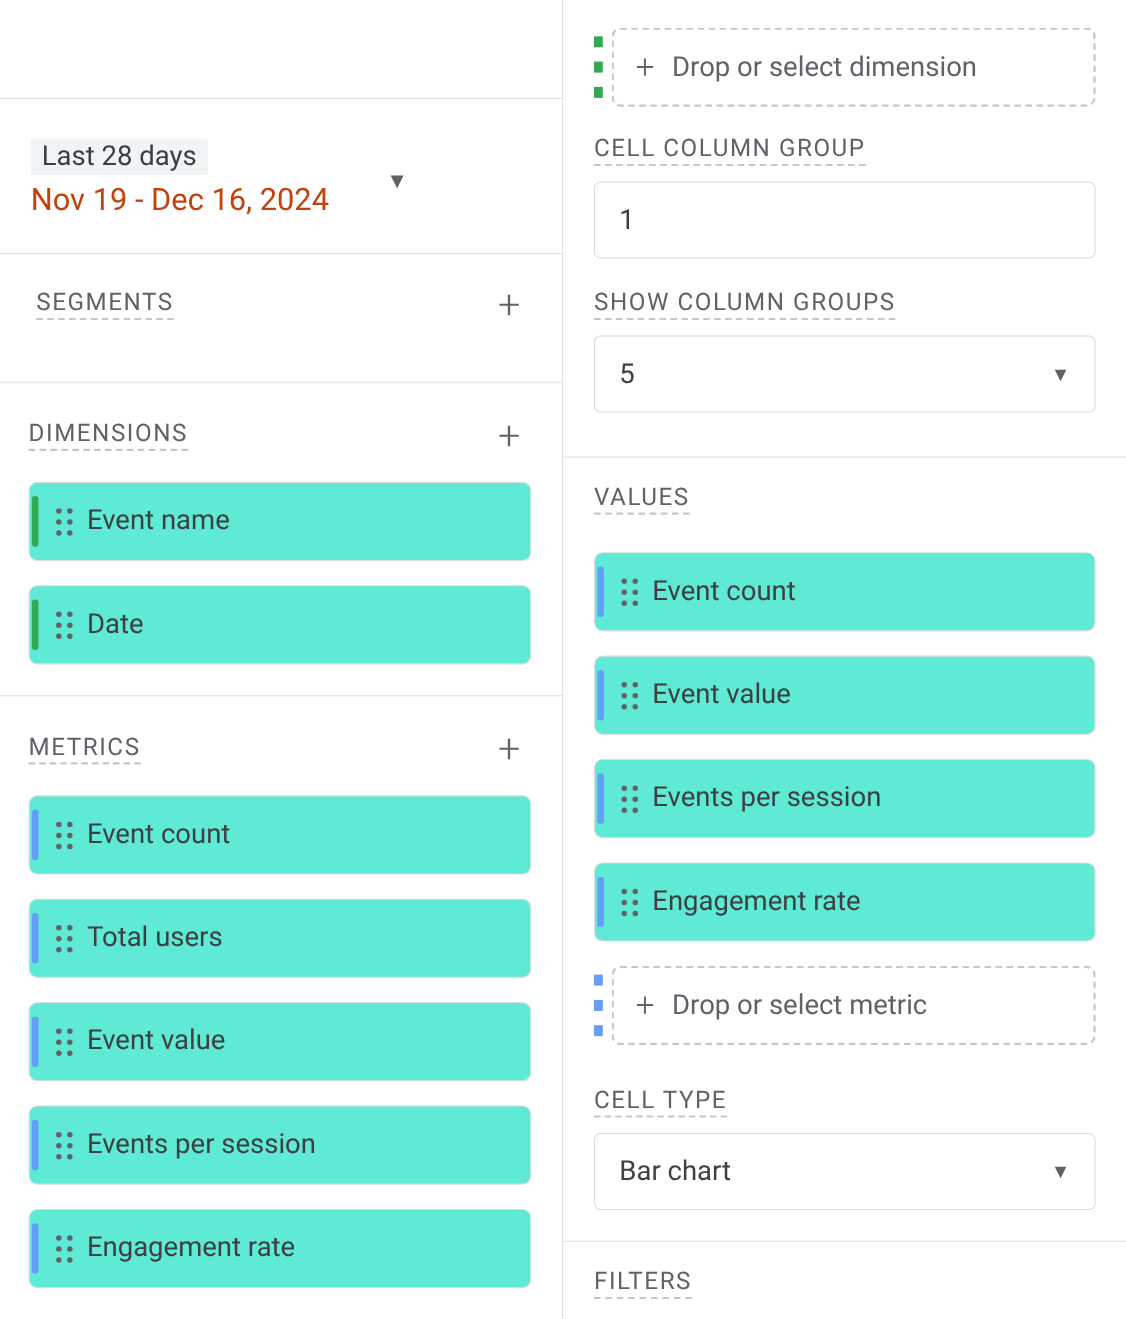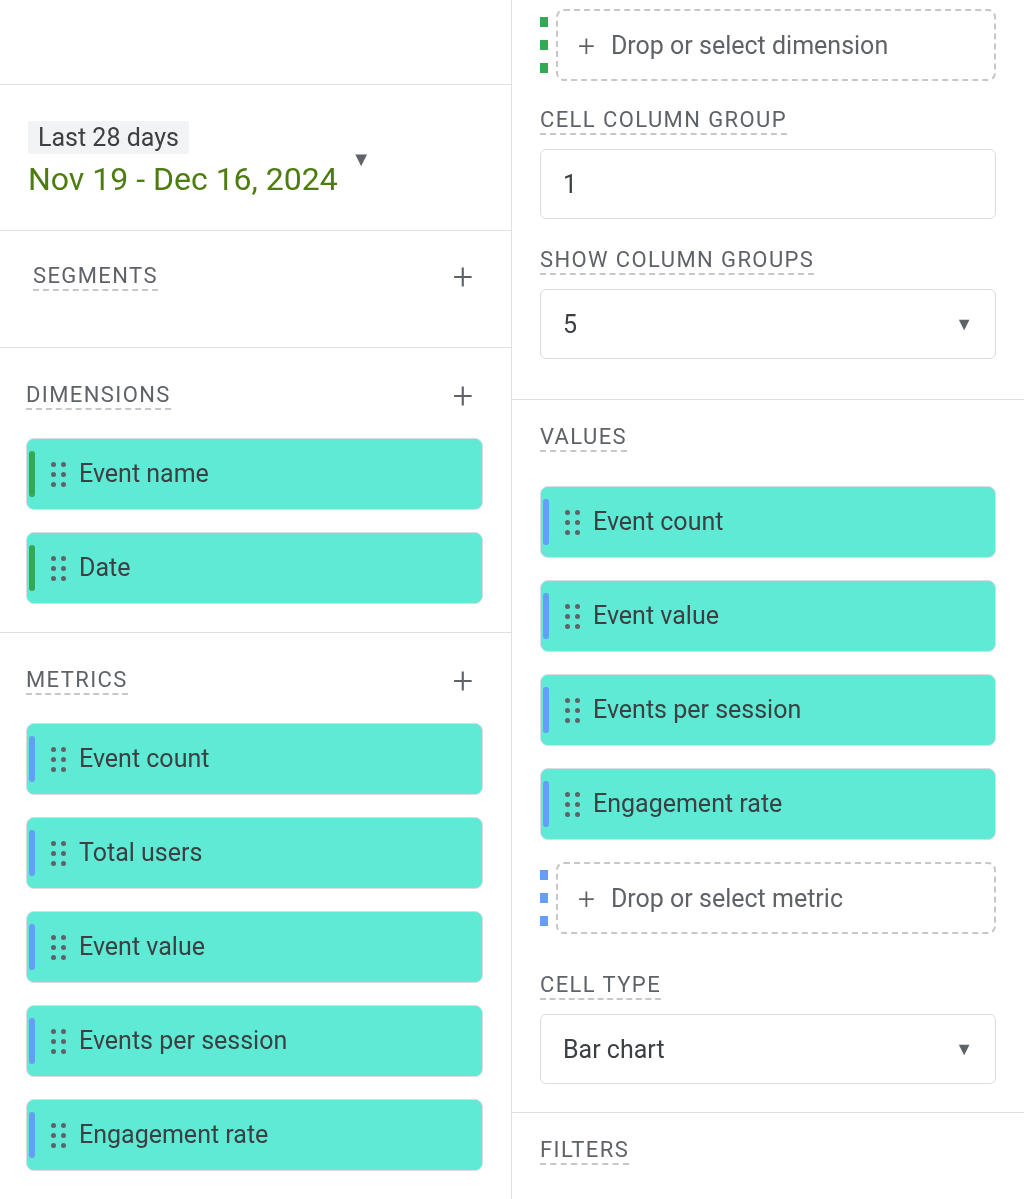--- a/index.html
+++ b/index.html
@@ -29,22 +29,22 @@
   .date-chip {
     display: inline-block;
     background: #f1f3f4;
     color: #3c4043;
     font-size: 25px;
     padding: 2px 10px;
     border-radius: 2px;
     margin-bottom: 6px;
   }
   .date-range {
-    font-size: 32px;
-    color: #4d7c0f;
+    font-size: 28px;
+    color: #c2410c;
   }
   .caret-down {
     position: absolute;
     right: 140px;
     top: 62px;
     font-size: 20px;
     color: #5f6368;
   }
 
   
@@ -187,21 +187,21 @@
     justify-content: space-between;
     cursor: pointer;
   }
   .select-box .sel-caret { font-size: 18px; color: #5f6368; }
 
   .right-section {
     padding: 24px 28px 28px 28px;
     border-bottom: 1px solid #e0e0e0;
   }
   .right-section.first { padding-top: 20px; }
-  .right-section.nopadb { padding-bottom: 20px; }
+  .right-section.nopadb { padding-bottom: 4px; }
   .right-chip-list { display: flex; flex-direction: column; gap: 22px; margin-top: 20px; }
 
 </style>
 </head>
 <body>
 
 <div class="col left-col">
 
   <div class="date-block">
     <span class="date-chip">Last 28 days</span><br>

